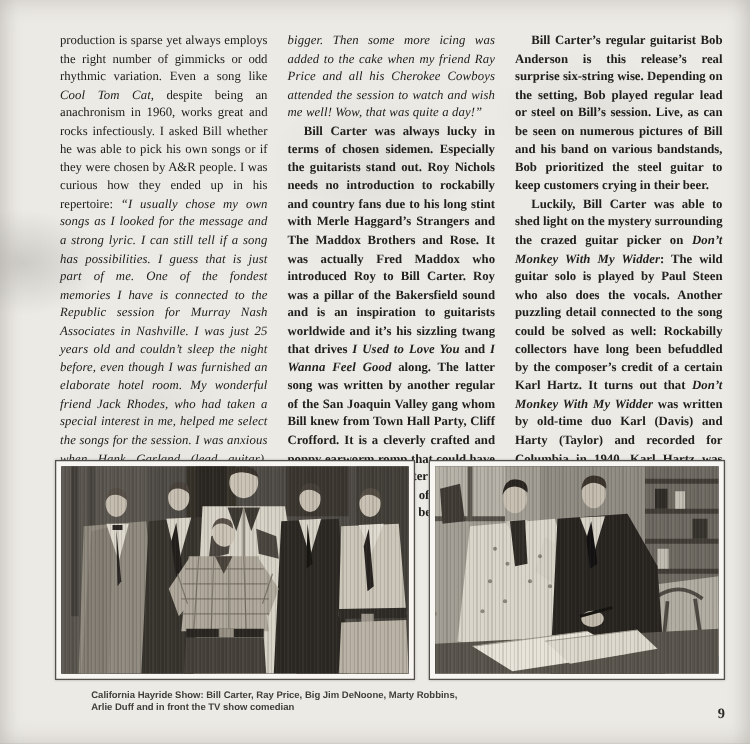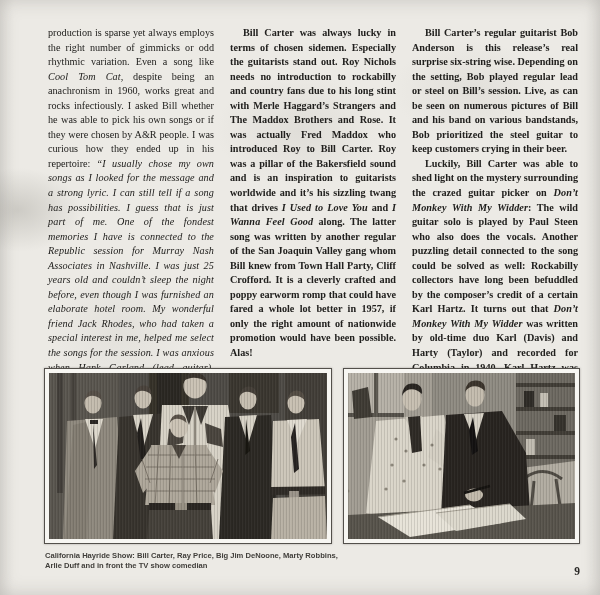--- a/index.html
+++ b/index.html
@@ -49,39 +49,41 @@
       rgba(25,24,22,0.12) 0 1px,
       rgba(255,255,255,0.04) 1px 2px,
       rgba(0,0,0,0) 2px 3px);
     pointer-events:none;
   }
   .caption{
     position:absolute;top:551px;
     font-family:"Liberation Sans", sans-serif;
     font-size:7.6px;line-height:9.6px;font-weight:700;
     color:#403e3a;
+    margin-left:28px;
   }
   #caption-1{left:45px;width:302px;}
   #caption-2{left:344px;width:232px;}
   .page-number{
     position:absolute;right:20px;top:565px;
     font-family:"Liberation Serif", serif;
     font-size:11.5px;font-weight:700;color:#2a2927;
   }
 </style>
 </head>
 <body>
 
 <div class="page">
 
   <div class="article">
     <div class="col">
         <p class="cont"><span>production is sparse yet always employs the right number of gimmicks or odd rhythmic variation. Even a song like </span><i>Cool Tom Cat</i><span>, despite being an anachronism in 1960, works great and rocks infectiously. I asked Bill whether he was able to pick his own songs or if they were chosen by A&amp;R people. I was curious how they ended up in his repertoire: </span><i>“I usually chose my own songs as I looked for the message and a strong lyric. I can still tell if a song has possibilities. I guess that is just part of me. One of the fondest memories I have is connected to the Republic session for Murray Nash Associates in Nashville. I was just 25 years old and couldn’t sleep the night before, even though I was furnished an elaborate hotel room. My wonderful friend Jack Rhodes, who had taken a special interest in me, helped me select the songs for the session. I was anxious when Hank Garland (lead guitar), Tommy Jackson (fiddle), and Don Helms (steel guitar and member of Hank Williams’ Drifting Cowboys) arrived. My eyes must have gotten</i></p>
       </div>
     <div class="col">
+        <p class=""><i>bigger. Then some more icing was added to the cake when my friend Ray Price and all his Cherokee Cowboys attended the session to watch and wish me well! Wow, that was quite a day!”</i></p>
         <p class="indent "><span>Bill Carter was always lucky in terms of chosen sidemen. Especially the guitarists stand out. Roy Nichols needs no introduction to rockabilly and country fans due to his long stint with Merle Haggard’s Strangers and The Maddox Brothers and Rose. It was actually Fred Maddox who introduced Roy to Bill Carter. Roy was a pillar of the Bakersfield sound and is an inspiration to guitarists worldwide and it’s his sizzling twang that drives </span><i>I Used to Love You</i><span> and </span><i>I Wanna Feel Good</i><span> along. The latter song was written by another regular of the San Joaquin Valley gang whom Bill knew from Town Hall Party, Cliff Crofford. It is a cleverly crafted and poppy earworm romp that could have fared a whole lot better in 1957, if only the right amount of nationwide promotion would have been possible. Alas!</span></p>
       </div>
     <div class="col">
         <p class="indent "><span>Bill Carter’s regular guitarist Bob Anderson is this release’s real surprise six-string wise. Depending on the setting, Bob played regular lead or steel on Bill’s session. Live, as can be seen on numerous pictures of Bill and his band on various bandstands, Bob prioritized the steel guitar to keep customers crying in their beer.</span></p>
         <p class="indent "><span>Luckily, Bill Carter was able to shed light on the mystery surrounding the crazed guitar picker on </span><i>Don’t Monkey With My Widder</i><span>: The wild guitar solo is played by Paul Steen who also does the vocals. Another puzzling detail connected to the song could be solved as well: Rockabilly collectors have long been befuddled by the composer’s credit of a certain Karl Hartz. It turns out that </span><i>Don’t Monkey With My Widder</i><span> was written by old-time duo Karl (Davis) and Harty (Taylor) and recorded for Columbia in 1940. Karl Hartz was simply a transcription error during the production process at 4 Star.</span></p>
         <p class="indent cont"><span>For this release, Nico Feuerbach and Mark Lee Allen decided to simply focus on Bill Cart-</span></p>
       </div>
   </div>
 
   <div class="photo-frame" style="left:44px;">

